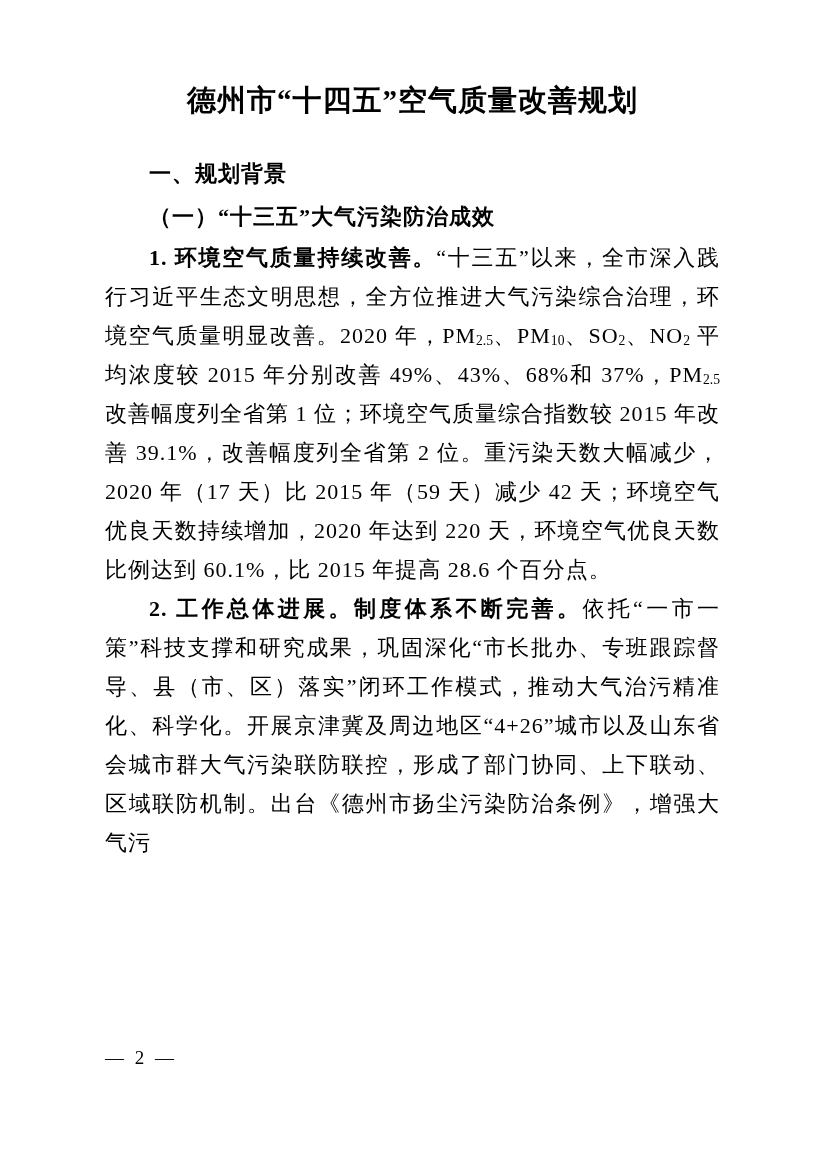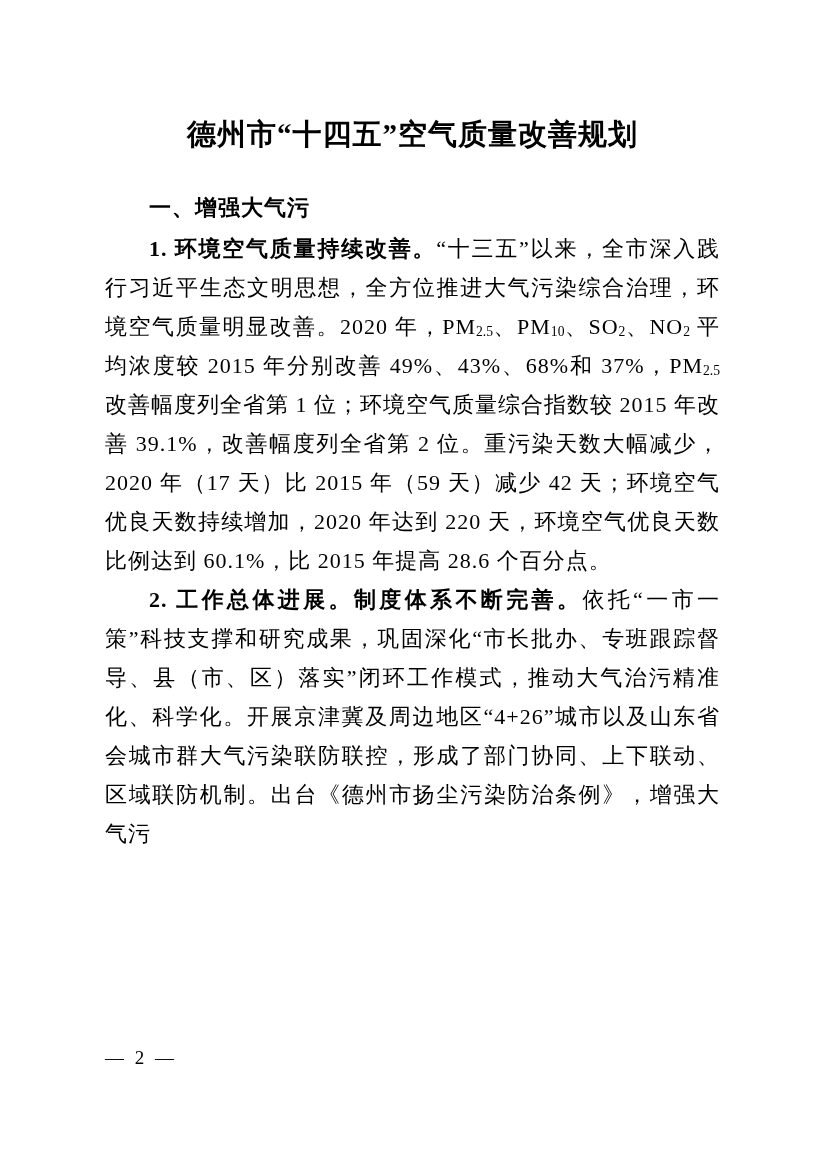--- a/index.html
+++ b/index.html
@@ -5,21 +5,21 @@
   * { margin: 0; padding: 0; box-sizing: border-box; }
   html, body { background: #ffffff; }
   body { font-family: "Liberation Serif", "DejaVu Serif", serif; color: #000; }
 
   .page {
     position: relative;
     width: 826px;
     height: 1169px;
     margin: 0;
     background: #ffffff;
-    padding: 116px 106px 0 105px;
+    padding: 82px 106px 0 105px;
     overflow: hidden;
   }
 
   .doc-title {
     text-align: center;
     font-size: 29px;
     line-height: 36px;
     font-weight: bold;
     letter-spacing: 1px;
     margin-bottom: 34px;
@@ -74,22 +74,23 @@
     font-family: "Liberation Serif", "DejaVu Serif", serif;
   }
 </style>
 </head>
 <body>
 
 <div class="page">
 
   <h1 class="doc-title">德州市“十四五”空气质量改善规划</h1>
 
-  <h2 class="section-heading">一、增强大气污</h2>
+  <h2 class="section-heading">一、规划背景</h2>
 
+  <h3 class="subsection-heading">（一）“十三五”大气污染防治成效</h3>
 
   <div class="doc-body">
       <p class="body-para"><span class="bold-lead">1. 环境空气质量持续改善。</span><span>“十三五”以来，全市深入践行习近平生态文明思想，全方位推进大气污染综合治理，环境空气质量明显改善。2020 年，PM</span><sub>2.5</sub><span>、PM</span><sub>10</sub><span>、SO</span><sub>2</sub><span>、NO</span><sub>2</sub><span> 平均浓度较 2015 年分别改善 49%、43%、68%和 37%，PM</span><sub>2.5</sub><span> 改善幅度列全省第 1 位；环境空气质量综合指数较 2015 年改善 39.1%，改善幅度列全省第 2 位。重污染天数大幅减少，2020 年（17 天）比 2015 年（59 天）减少 42 天；环境空气优良天数持续增加，2020 年达到 220 天，环境空气优良天数比例达到 60.1%，比 2015 年提高 28.6 个百分点。</span></p>
       <p class="body-para"><span class="bold-lead">2. 工作总体进展。制度体系不断完善。</span><span>依托“一市一策”科技支撑和研究成果，巩固深化“市长批办、专班跟踪督导、县（市、区）落实”闭环工作模式，推动大气治污精准化、科学化。开展京津冀及周边地区“4+26”城市以及山东省会城市群大气污染联防联控，形成了部门协同、上下联动、区域联防机制。出台《德州市扬尘污染防治条例》，增强大气污</span></p>
     </div>
 
   <div class="page-number">— 2 —</div>
 
 </div>
 

